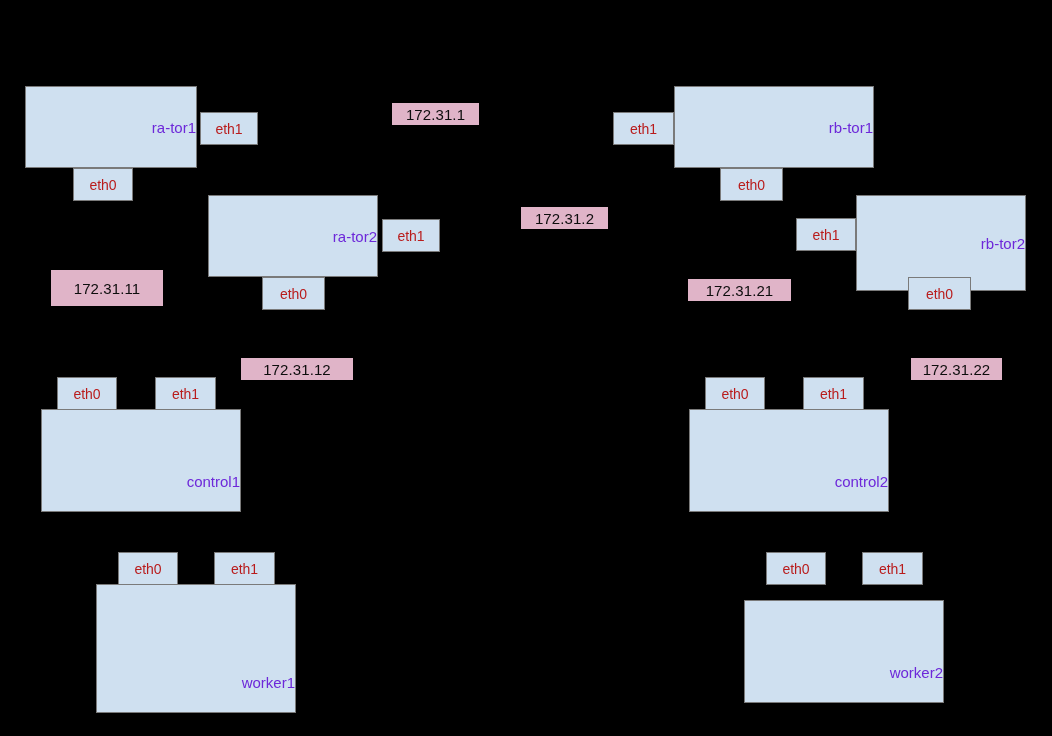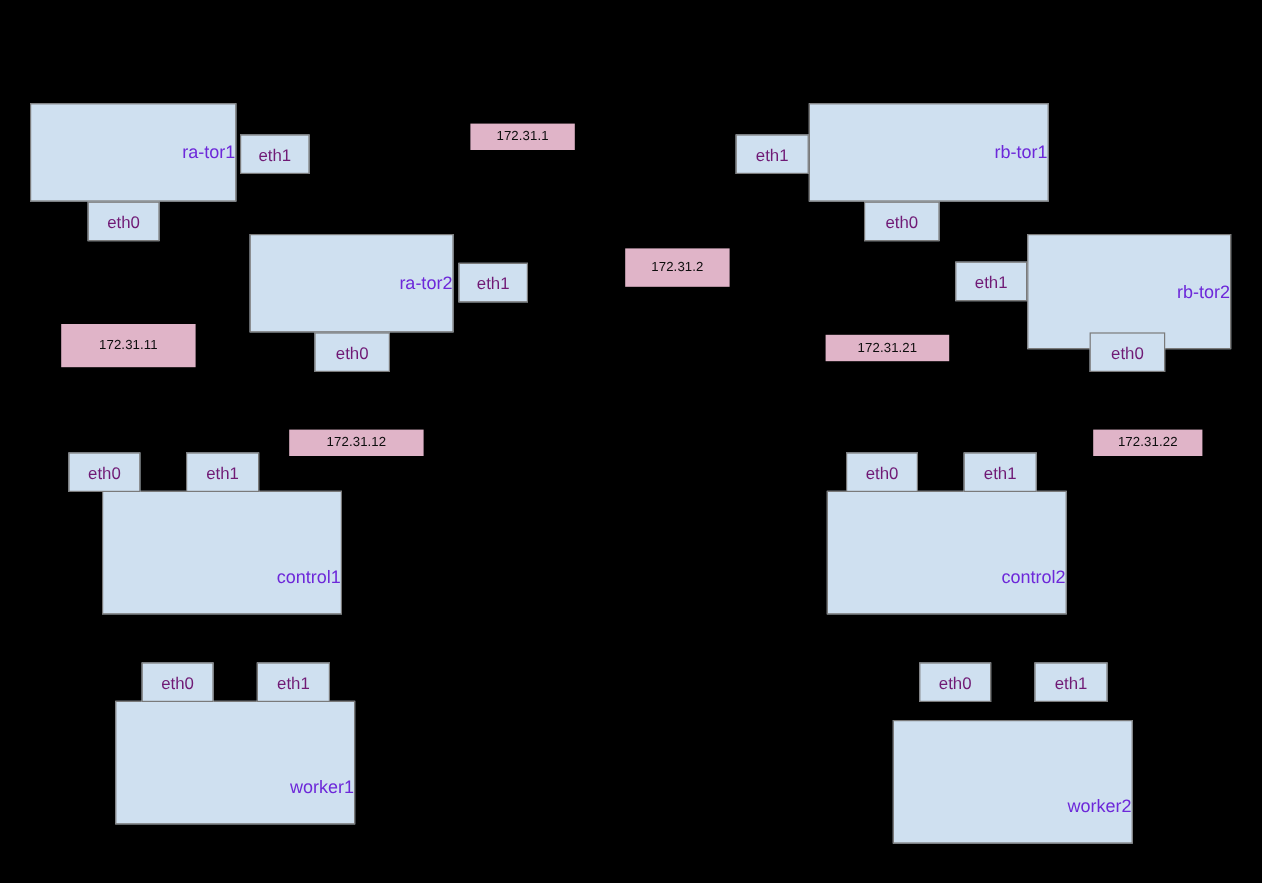--- a/index.html
+++ b/index.html
@@ -40,34 +40,34 @@
     padding-bottom: 22px;
   }
   .port {
     position: absolute;
     background: #cfe0f0;
     border: 1px solid #7a7a7a;
     box-sizing: border-box;
     display: flex;
     align-items: center;
     justify-content: center;
-    color: #701a75;
+    color: #b91c1c;
     font-size: 14px;
     font-family: "Liberation Sans", sans-serif;
     line-height: 1;
   }
   .iplabel {
     position: absolute;
     background: #e0b4c8;
     box-sizing: border-box;
     display: flex;
     align-items: center;
     justify-content: center;
     color: #0d0d0d;
-    font-size: 11px;
+    font-size: 15px;
     font-family: "Liberation Sans", sans-serif;
     line-height: 1;
     letter-spacing: 0.1px;
   }
 </style>
 </head>
 <body>
 
 <div id="canvas">
   <div id="nodes-layer">
@@ -76,27 +76,27 @@
       </div>
       <div class="node device" style="left: 208px; top: 195px; width: 170px; height: 82px;">
         <span>ra-tor2</span>
       </div>
       <div class="node device" style="left: 674px; top: 86px; width: 200px; height: 82px;">
         <span>rb-tor1</span>
       </div>
       <div class="node device" style="left: 856px; top: 195px; width: 170px; height: 96px;">
         <span>rb-tor2</span>
       </div>
-      <div class="node host" style="left: 41px; top: 409px; width: 200px; height: 103px; margin-left: 44px;">
+      <div class="node host" style="left: 41px; top: 409px; width: 200px; height: 103px;">
         <span>control1</span>
       </div>
       <div class="node host" style="left: 689px; top: 409px; width: 200px; height: 103px; padding-left: 16px;">
         <span>control2</span>
       </div>
-      <div class="node host" style="left: 96px; top: 584px; width: 200px; height: 103px;">
+      <div class="node host" style="left: 96px; top: 584px; width: 200px; height: 129px;">
         <span>worker1</span>
       </div>
       <div class="node host" style="left: 744px; top: 600px; width: 200px; height: 103px;">
         <span>worker2</span>
       </div>
     </div>
   <div id="ports-layer">
       <div class="port" style="left: 200px; top: 112px; width: 58px; height: 33px;">
         <span>eth1</span>
       </div>
@@ -143,21 +143,21 @@
         <span>eth0</span>
       </div>
       <div class="port" style="left: 862px; top: 552px; width: 61px; height: 33px;">
         <span>eth1</span>
       </div>
     </div>
   <div id="iplabels-layer">
       <div class="iplabel" style="left: 392px; top: 103px; width: 87px; height: 22px;">
         <span>172.31.1</span>
       </div>
-      <div class="iplabel" style="left: 521px; top: 207px; width: 87px; height: 32px;">
+      <div class="iplabel" style="left: 521px; top: 207px; width: 87px; height: 22px;">
         <span>172.31.2</span>
       </div>
       <div class="iplabel" style="left: 51px; top: 270px; width: 112px; height: 36px;">
         <span>172.31.11</span>
       </div>
       <div class="iplabel" style="left: 241px; top: 358px; width: 112px; height: 22px;">
         <span>172.31.12</span>
       </div>
       <div class="iplabel" style="left: 688px; top: 279px; width: 103px; height: 22px;">
         <span>172.31.21</span>

